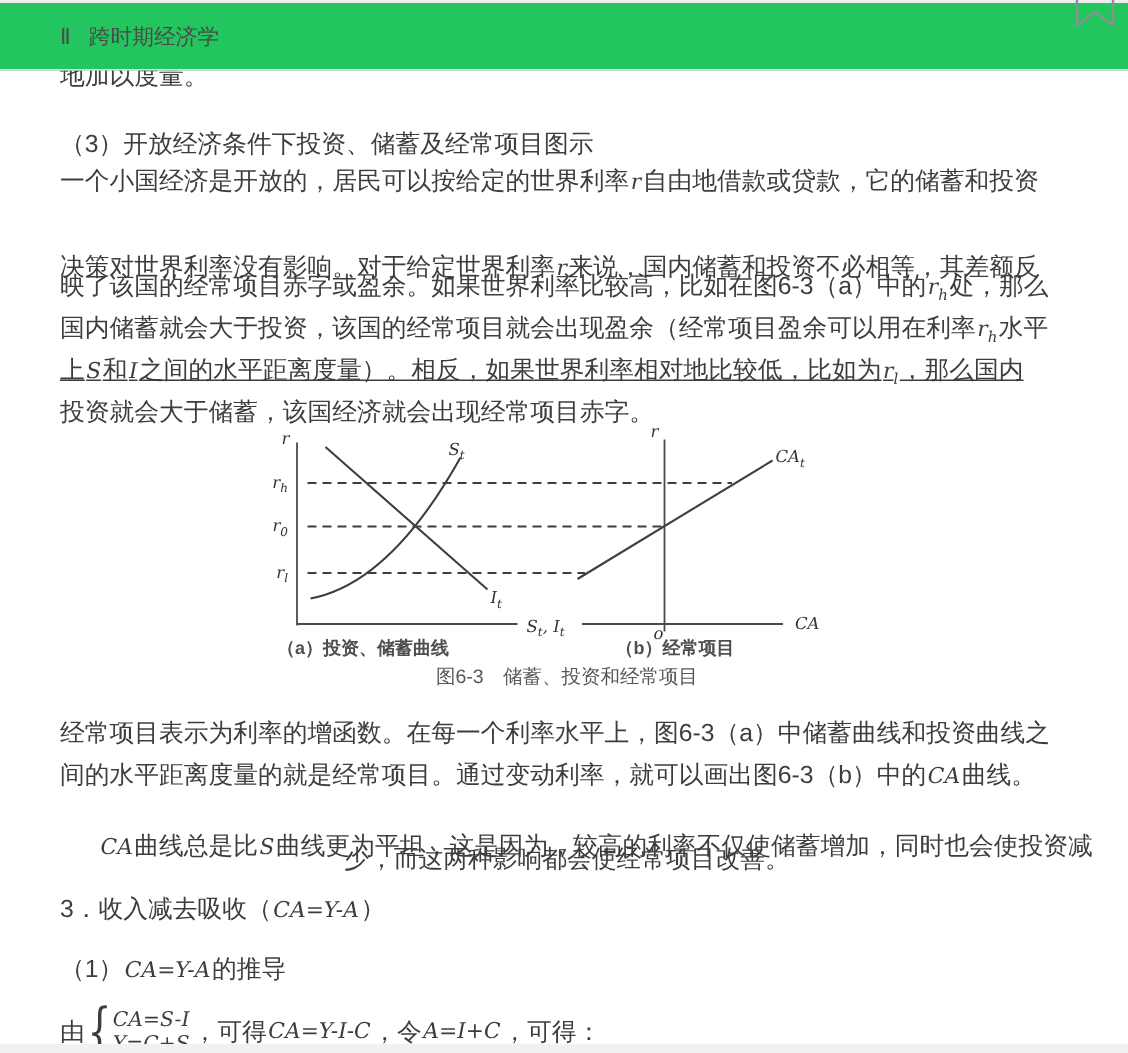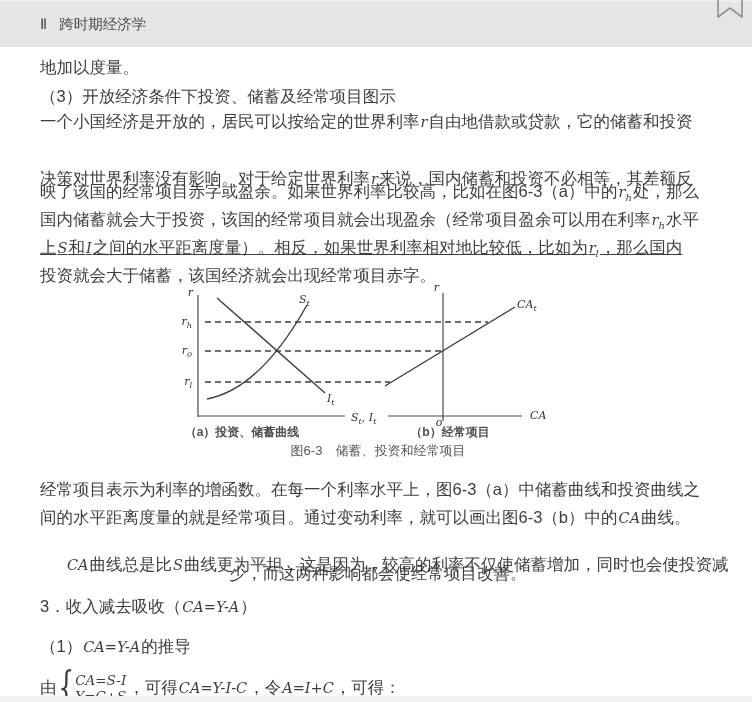--- a/index.html
+++ b/index.html
@@ -3,33 +3,33 @@
 <meta charset="utf-8">
 <style>
   html,body{margin:0;padding:0;}
   body{
     width:752px;height:702px;overflow:hidden;position:relative;
     background:#ffffff;color:#3d3d3d;
     font-family:"Liberation Sans",sans-serif;
   }
   .top-strip{position:absolute;top:0;left:0;right:0;height:2px;background:#ededed;z-index:6;}
   .header{
-    position:absolute;top:0;left:0;right:0;height:46px;background:#e5e5e5;
+    position:absolute;top:0;left:0;right:0;height:46px;background:#22c55e;
     border-bottom:1px solid #e2e2e2;z-index:5;
   }
   .hdr-left{position:absolute;left:40px;top:15px;font-size:14.5px;color:#4a4a4a;}
   .hdr-left .vol{margin-right:12px;font-family:"Liberation Serif",serif;}
   .hdr-chapter{position:absolute;left:375px;top:15px;font-size:14.5px;color:#4a4a4a;}
   .bookmark{position:absolute;right:7px;top:-6px;z-index:7;}
 
   .line{
     position:absolute;left:40px;width:676px;height:28px;line-height:28px;
     font-size:16.5px;white-space:nowrap;overflow:hidden;
   }
-  .clipped{top:40px;height:22px;line-height:22px;z-index:1;margin-top:16px;}
+  .clipped{top:40px;height:22px;line-height:22px;z-index:1;}
 
   .mv{font-family:"DejaVu Serif",serif;font-style:italic;font-size:14.5px;padding:0 1px;}
   .mv sub{font-size:10px;font-style:italic;line-height:0;}
 
   .fig-wrap{position:absolute;left:160px;top:283px;width:430px;height:180px;}
   .fig-wrap svg{display:block;}
   .ax{stroke:#4a4a4a;stroke-width:1.2;fill:none;}
   .curve{stroke:#3e3e3e;stroke-width:1.4;fill:none;}
   .dash{stroke:#3e3e3e;stroke-width:1.3;fill:none;stroke-dasharray:6 4;}
   .mlab{font-family:"DejaVu Serif",serif;font-style:italic;font-size:11px;fill:#333;}

